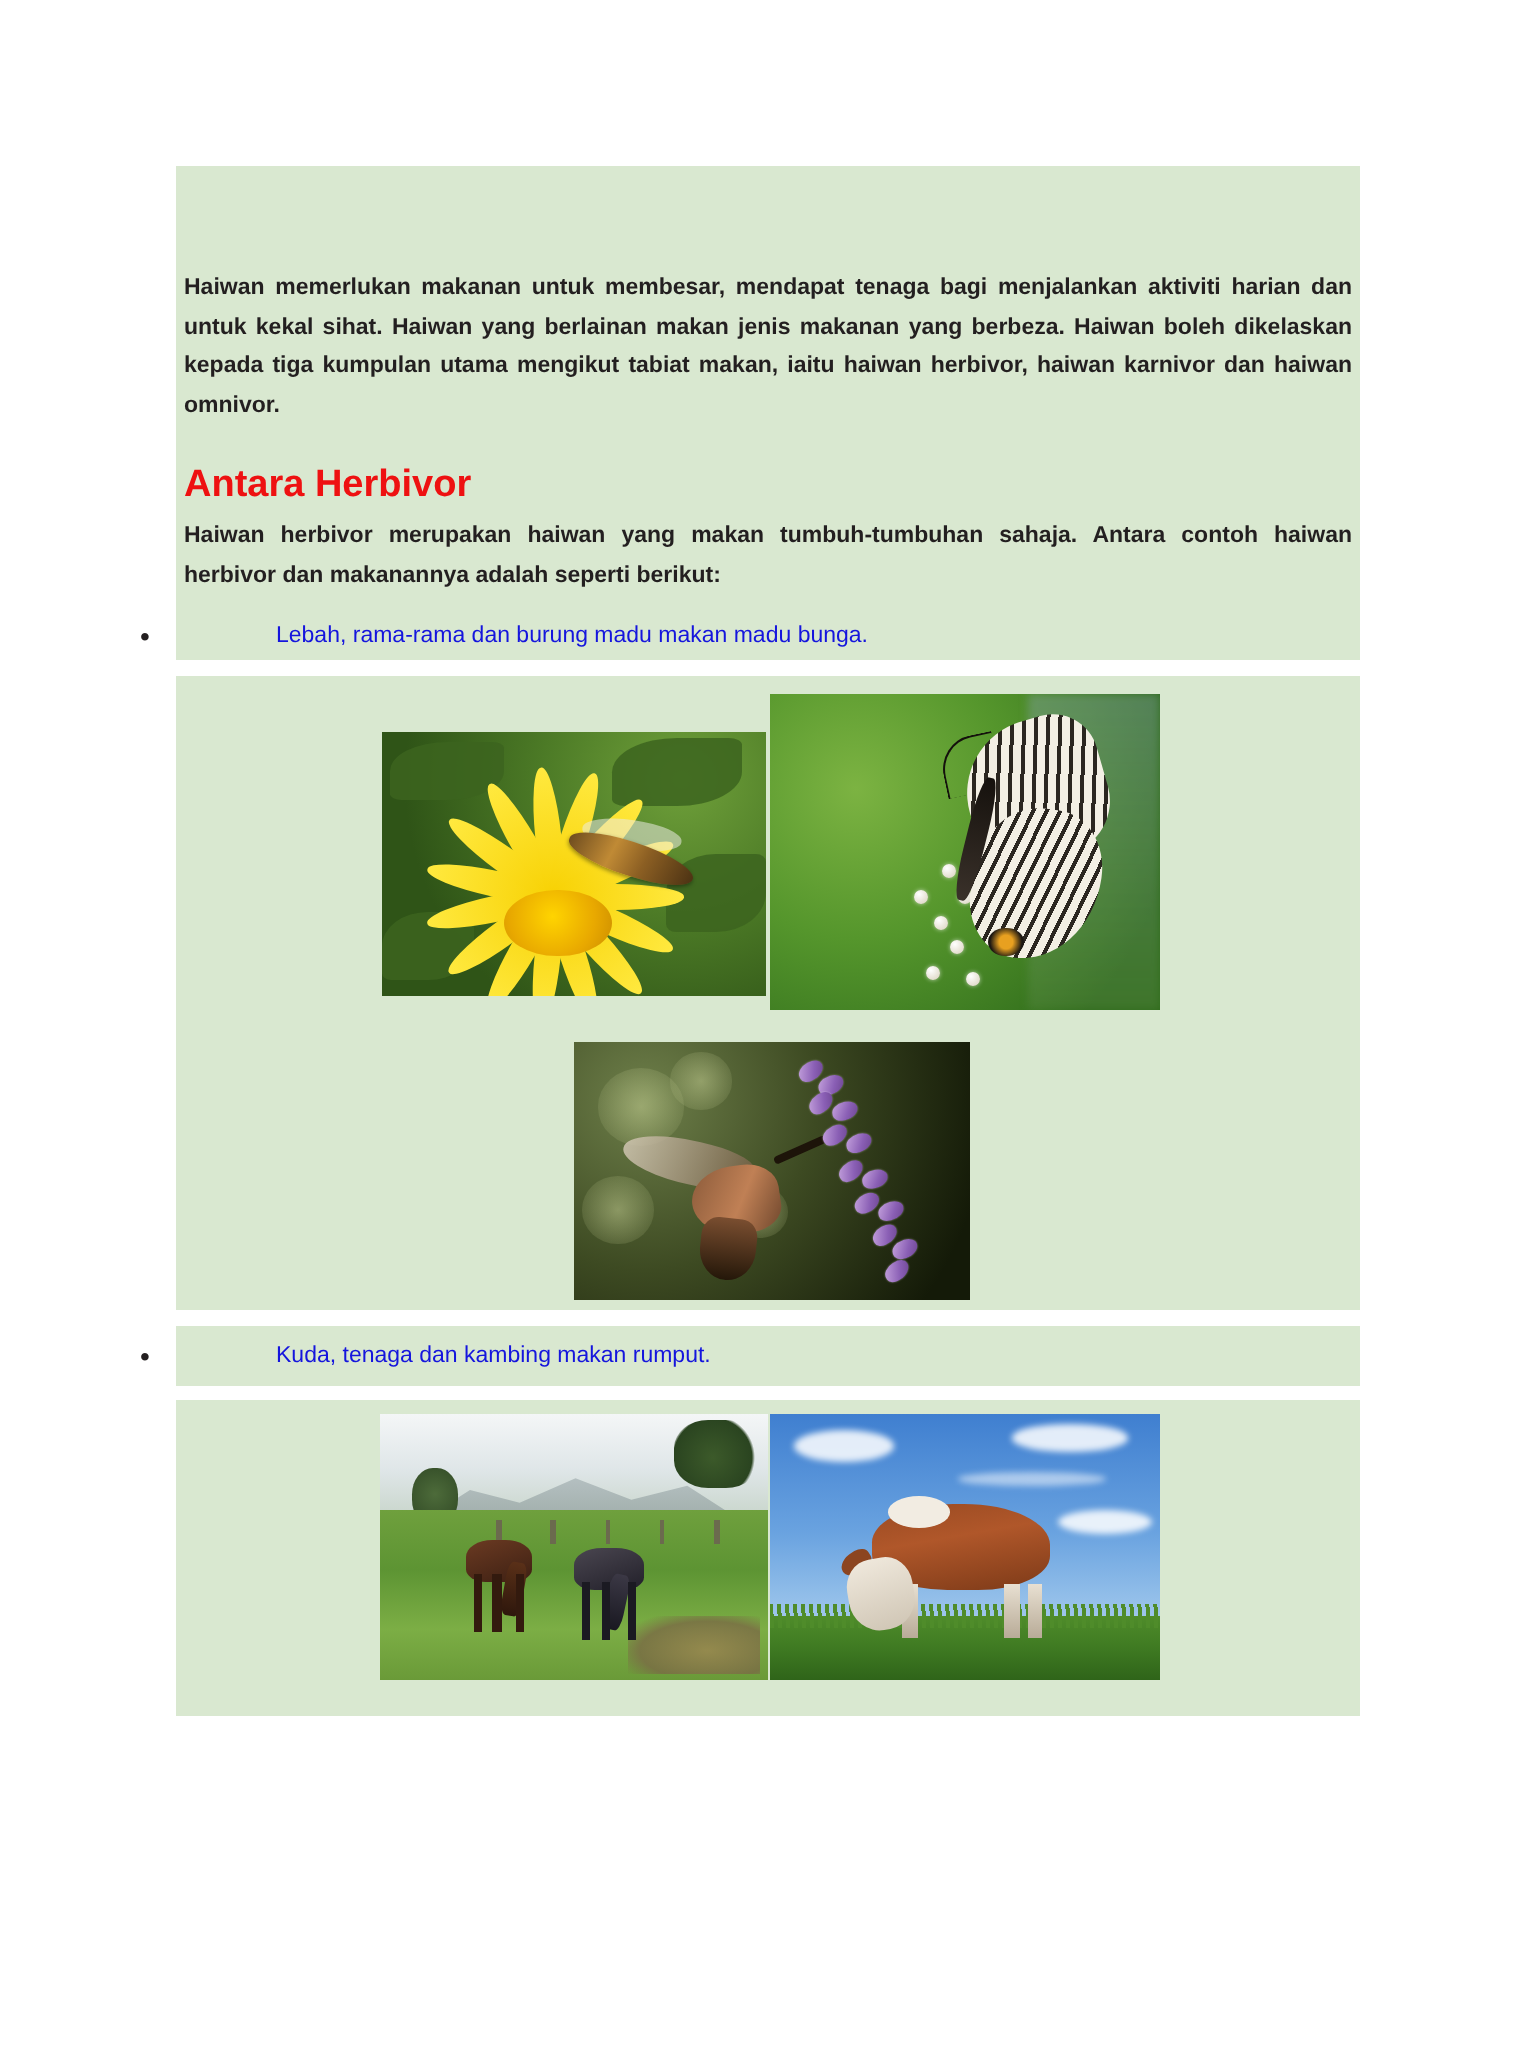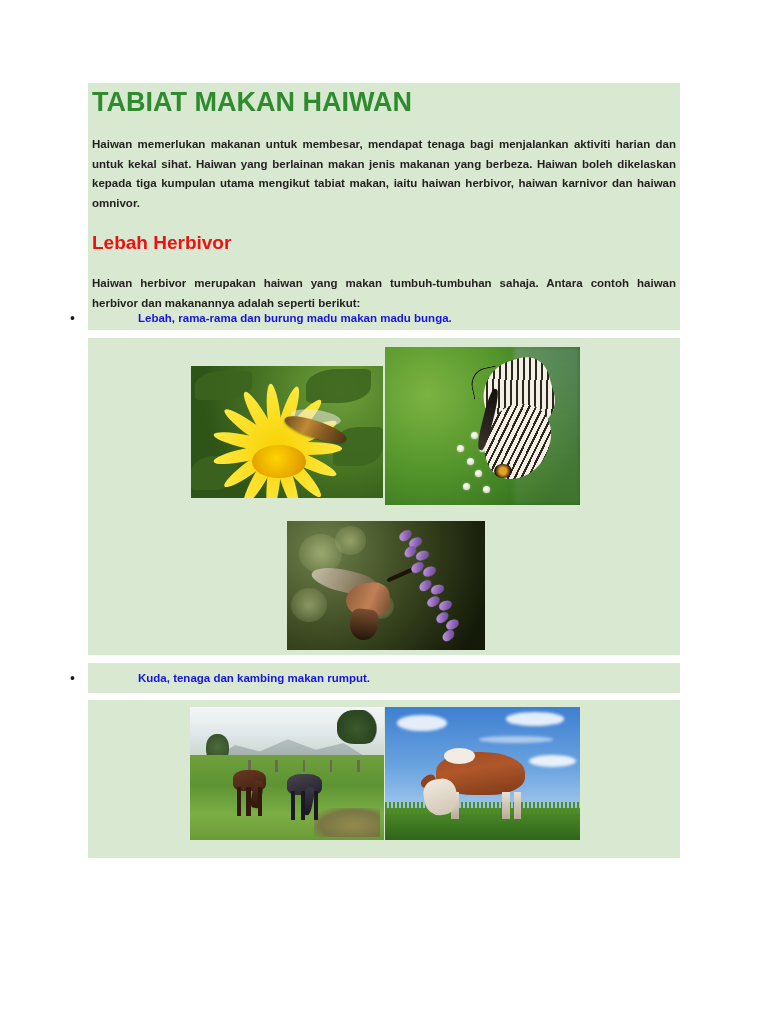--- a/index.html
+++ b/index.html
@@ -92,21 +92,21 @@
     position: absolute;
     left: 92px;
     width: 584px;
     font-size: 11.5px;
     font-weight: bold;
     color: #231f20;
     text-align: justify;
     line-height: 19.5px;
   }
   .para-intro { top: 135px; }
-  .para-herbi { top: 274px; }
+  .para-herbi { top: 259px; }
 
   .heading-red {
     position: absolute;
     left: 92px;
     top: 231px;
     font-size: 19px;
     font-weight: bold;
     color: #ee1111;
     line-height: 24px;
   }
@@ -120,21 +120,21 @@
     left: 70px;
     width: 10px;
     font-size: 14px;
     color: #231f20;
     line-height: 20px;
   }
   .bullet-text {
     position: absolute;
     left: 138px;
     font-size: 11.5px;
-    font-weight: bold;
+    font-weight: normal;
     color: #1515dd;
     line-height: 20px;
     white-space: nowrap;
   }
   .bullet1 { top: 308px; }
   .bullet2 { top: 668px; }
 
   
   .photo {
     position: absolute;
@@ -461,29 +461,24 @@
 <body>
 
 <div class="page">
 
   <div class="band band-top"></div>
   <div class="band band-bullet1"></div>
   <div class="band band-images1"></div>
   <div class="band band-bullet2"></div>
   <div class="band band-images2"></div>
 
-  <div class="title">
-    <span class="word">TABIAT</span>
-    <span class="word">MAKAN</span>
-    <span class="word">HAIWAN</span>
-  </div>
 
   <div class="para para-intro">Haiwan memerlukan makanan untuk membesar, mendapat tenaga bagi menjalankan aktiviti harian dan untuk kekal sihat. Haiwan yang berlainan makan jenis makanan yang berbeza. Haiwan boleh dikelaskan kepada tiga kumpulan utama mengikut tabiat makan, iaitu haiwan herbivor, haiwan karnivor dan haiwan omnivor.</div>
 
-  <div class="heading-red">Lebah Herbivor</div>
+  <div class="heading-red">Antara Herbivor</div>
 
   <div class="para para-herbi">Haiwan herbivor merupakan haiwan yang makan tumbuh-tumbuhan sahaja. Antara contoh haiwan herbivor dan makanannya adalah seperti berikut:</div>
 
   <div class="bullet-row bullet1">
     <span class="bullet-marker">•</span>
     <span class="bullet-text">Lebah, rama-rama dan burung madu makan madu bunga.</span>
   </div>
 
   <div class="photo photo-bee">
     <div class="bee-bg"></div>

